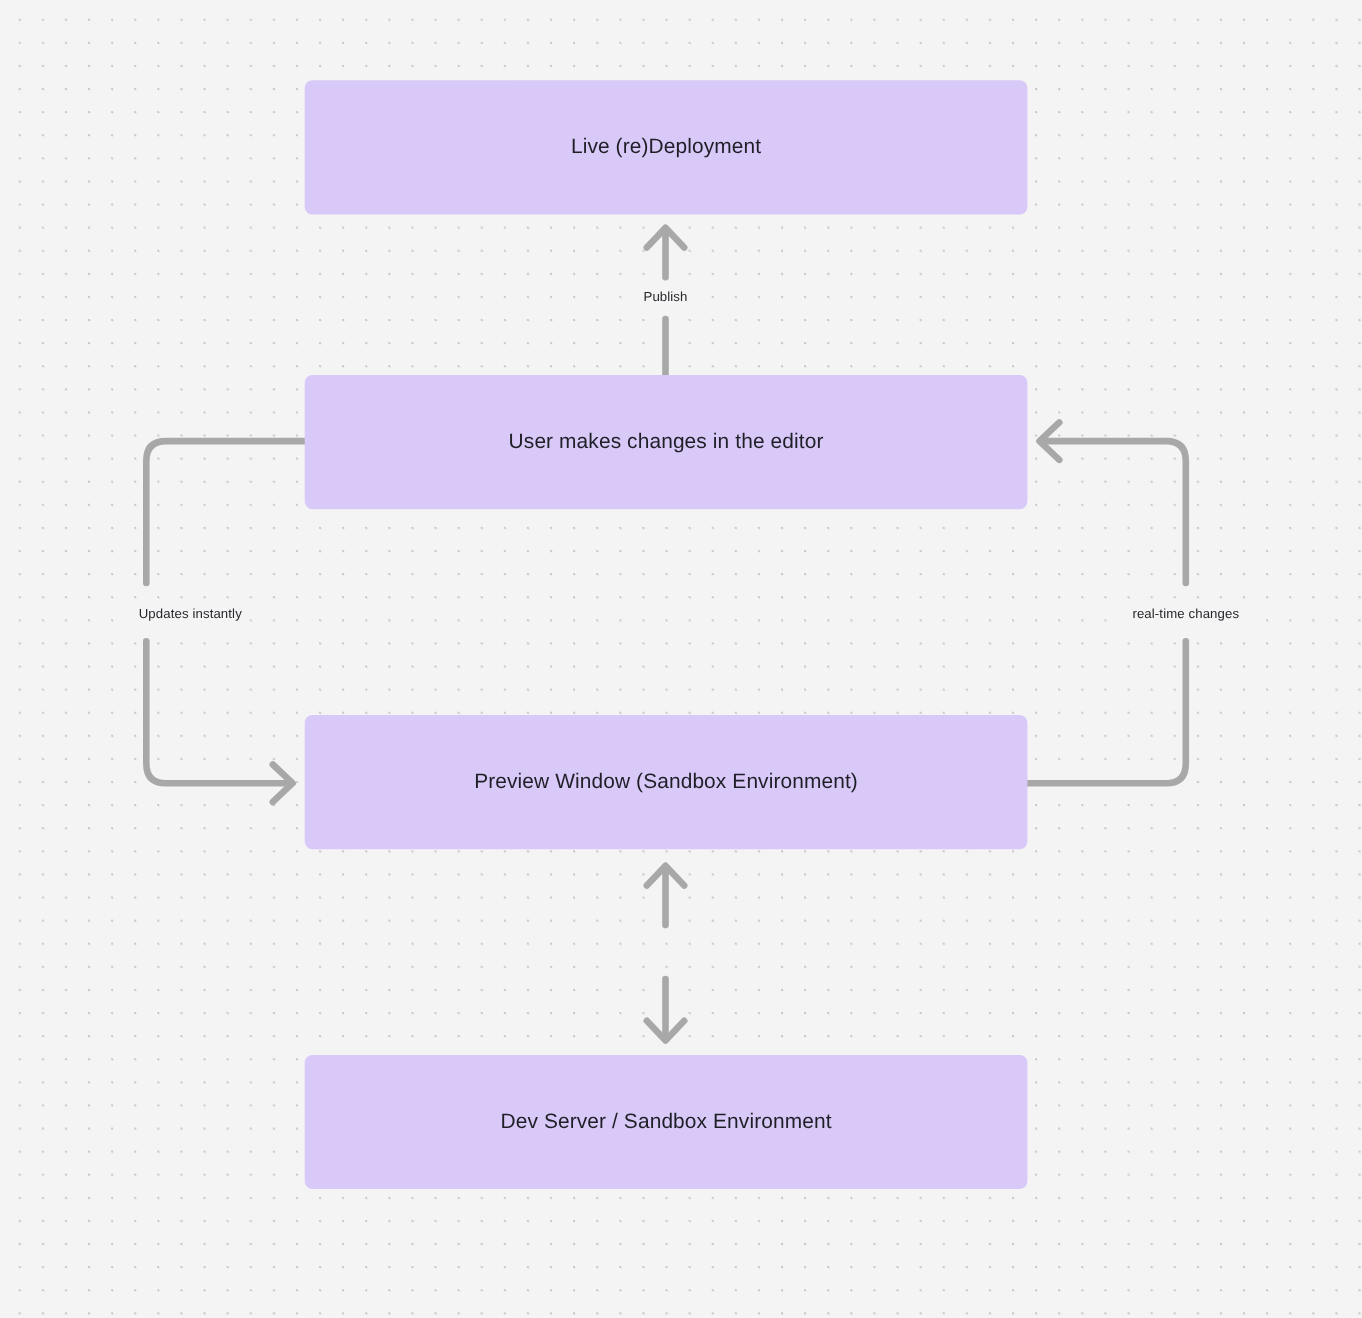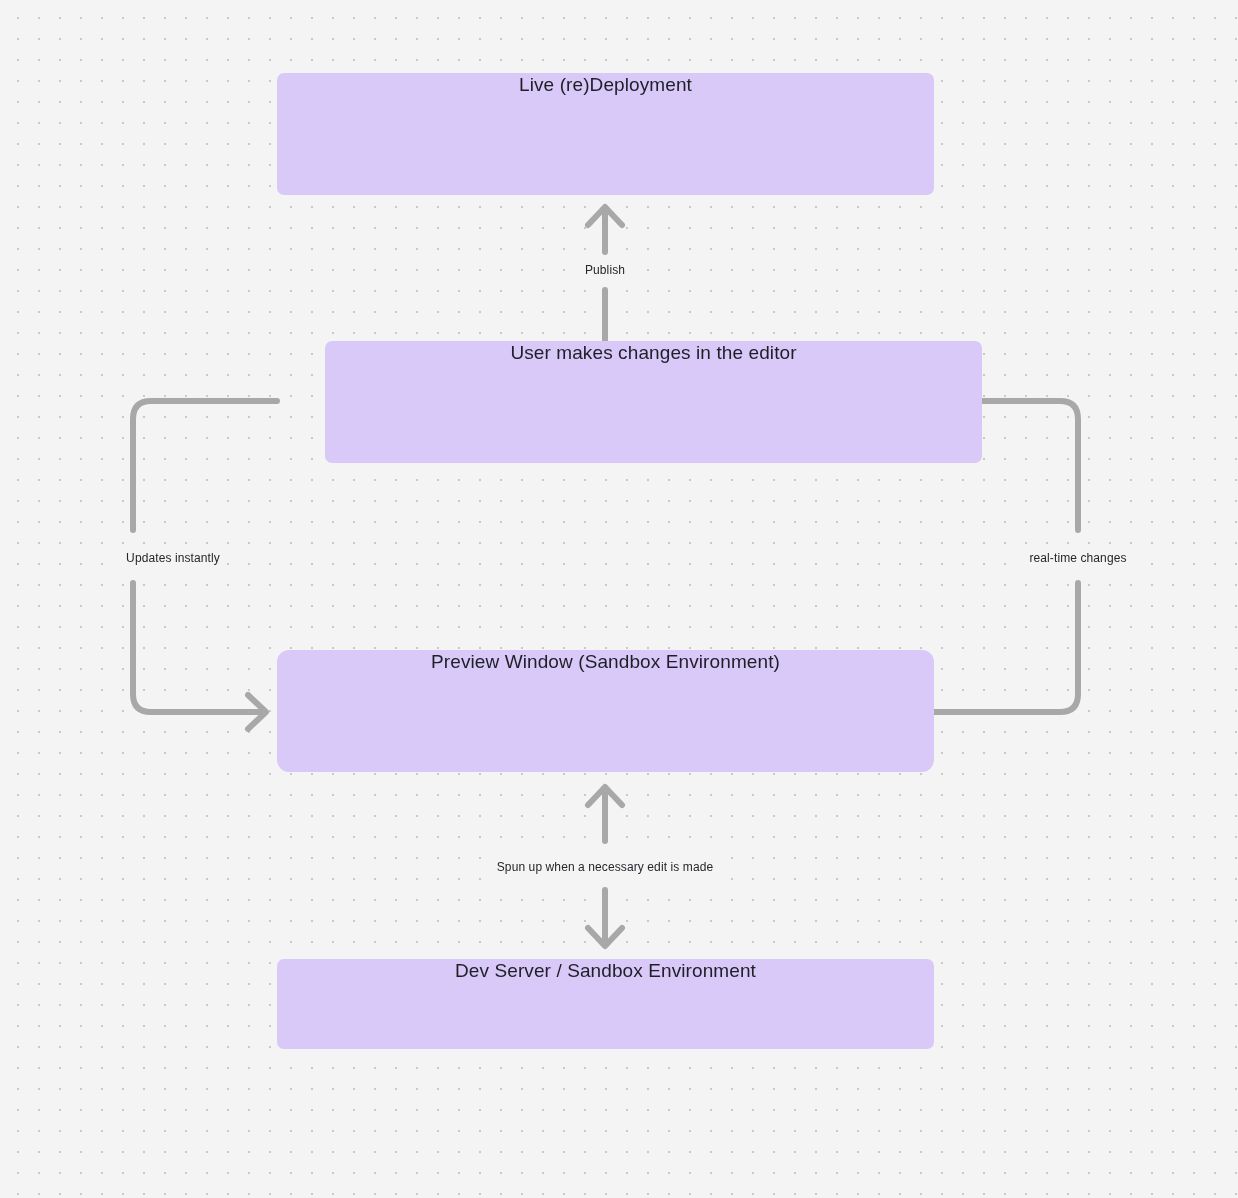--- a/index.html
+++ b/index.html
@@ -35,37 +35,37 @@
     pointer-events: none;
   }
 
   
   .node {
     position: absolute;
     box-sizing: border-box;
     background: #d9c9f8;
     border-radius: 7px;
     display: flex;
-    align-items: flex-start;
+    align-items: center;
     justify-content: center;
     z-index: 3;
   }
   .node-label {
     font-size: 19px;
     line-height: 24px;
     color: #1f1f27;
     letter-spacing: 0.1px;
     text-align: center;
     white-space: nowrap;
   }
 
   #node-live-deployment { left: 277px; top: 73px;  width: 657px; height: 122px; }
-  #node-user-changes    { left: 277px; top: 341px; width: 657px; height: 122px; margin-left: 48px; }
-  #node-preview-window  { left: 277px; top: 650px; width: 657px; height: 122px; border-radius: 12px; }
-  #node-dev-server      { left: 277px; top: 959px; width: 657px; height: 90px; }
+  #node-user-changes    { left: 277px; top: 341px; width: 657px; height: 122px; }
+  #node-preview-window  { left: 277px; top: 650px; width: 657px; height: 122px; }
+  #node-dev-server      { left: 277px; top: 959px; width: 657px; height: 122px; }
 
   
   .edge-label {
     position: absolute;
     font-size: 12px;
     line-height: 22px;
     color: #26262c;
     letter-spacing: 0.1px;
     white-space: nowrap;
     background: #f4f4f4;
@@ -123,15 +123,14 @@
   <div class="node" id="node-dev-server">
     <span class="node-label">Dev Server / Sandbox Environment</span>
   </div>
 
   <div class="edge-label center" id="label-publish">Publish</div>
 
   <div class="edge-label center" id="label-updates-instantly">Updates instantly</div>
 
   <div class="edge-label center" id="label-real-time">real-time changes</div>
 
-  <div class="edge-label center" id="label-spun-up">Spun up when a necessary edit is made</div>
 
 </div>
 
 </body></html>

